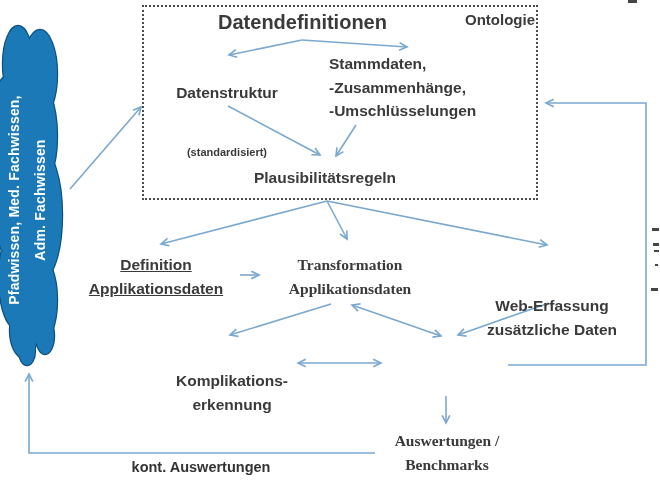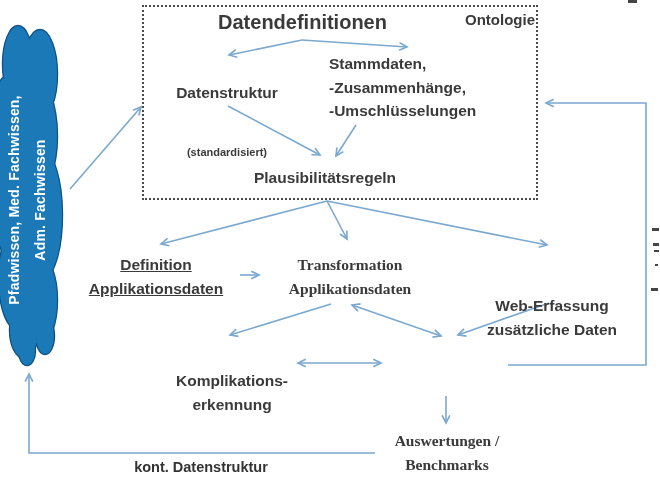--- a/index.html
+++ b/index.html
@@ -144,15 +144,15 @@
   <div class="node" style="left:466px;top:254px;width:172px;margin-top:40px;">Web-Erfassung
 zusätzliche Daten</div>
 
   <div class="node" style="left:147px;top:343px;width:170px;margin-top:26px;">Komplikations-
 erkennung</div>
 
 
   <div class="node" style="left:352px;top:429px;width:190px;font-family:Liberation Serif, serif;">Auswertungen /
 Benchmarks</div>
 
-  <div class="kont-label">kont. Datenstruktur</div>
+  <div class="kont-label">kont. Auswertungen</div>
 
 </div>
 
 </body></html>

